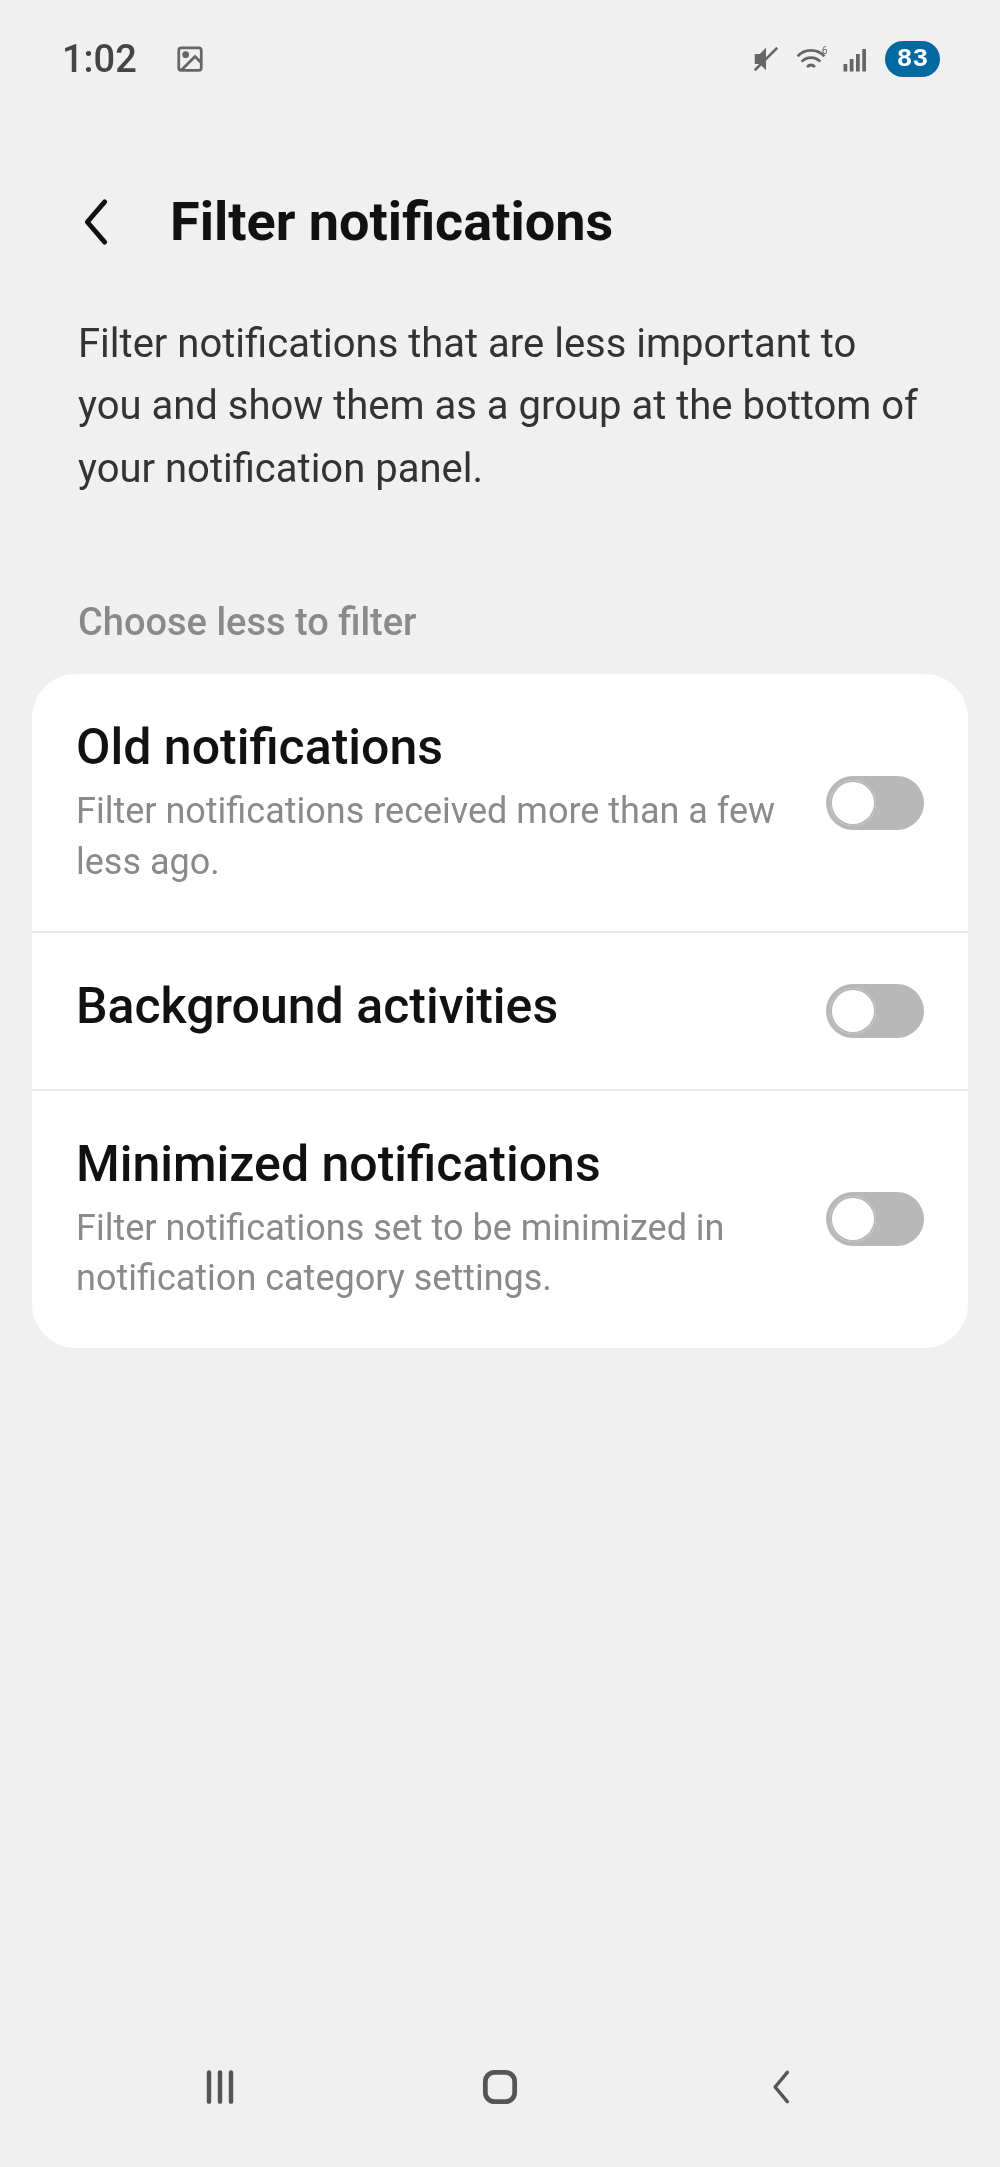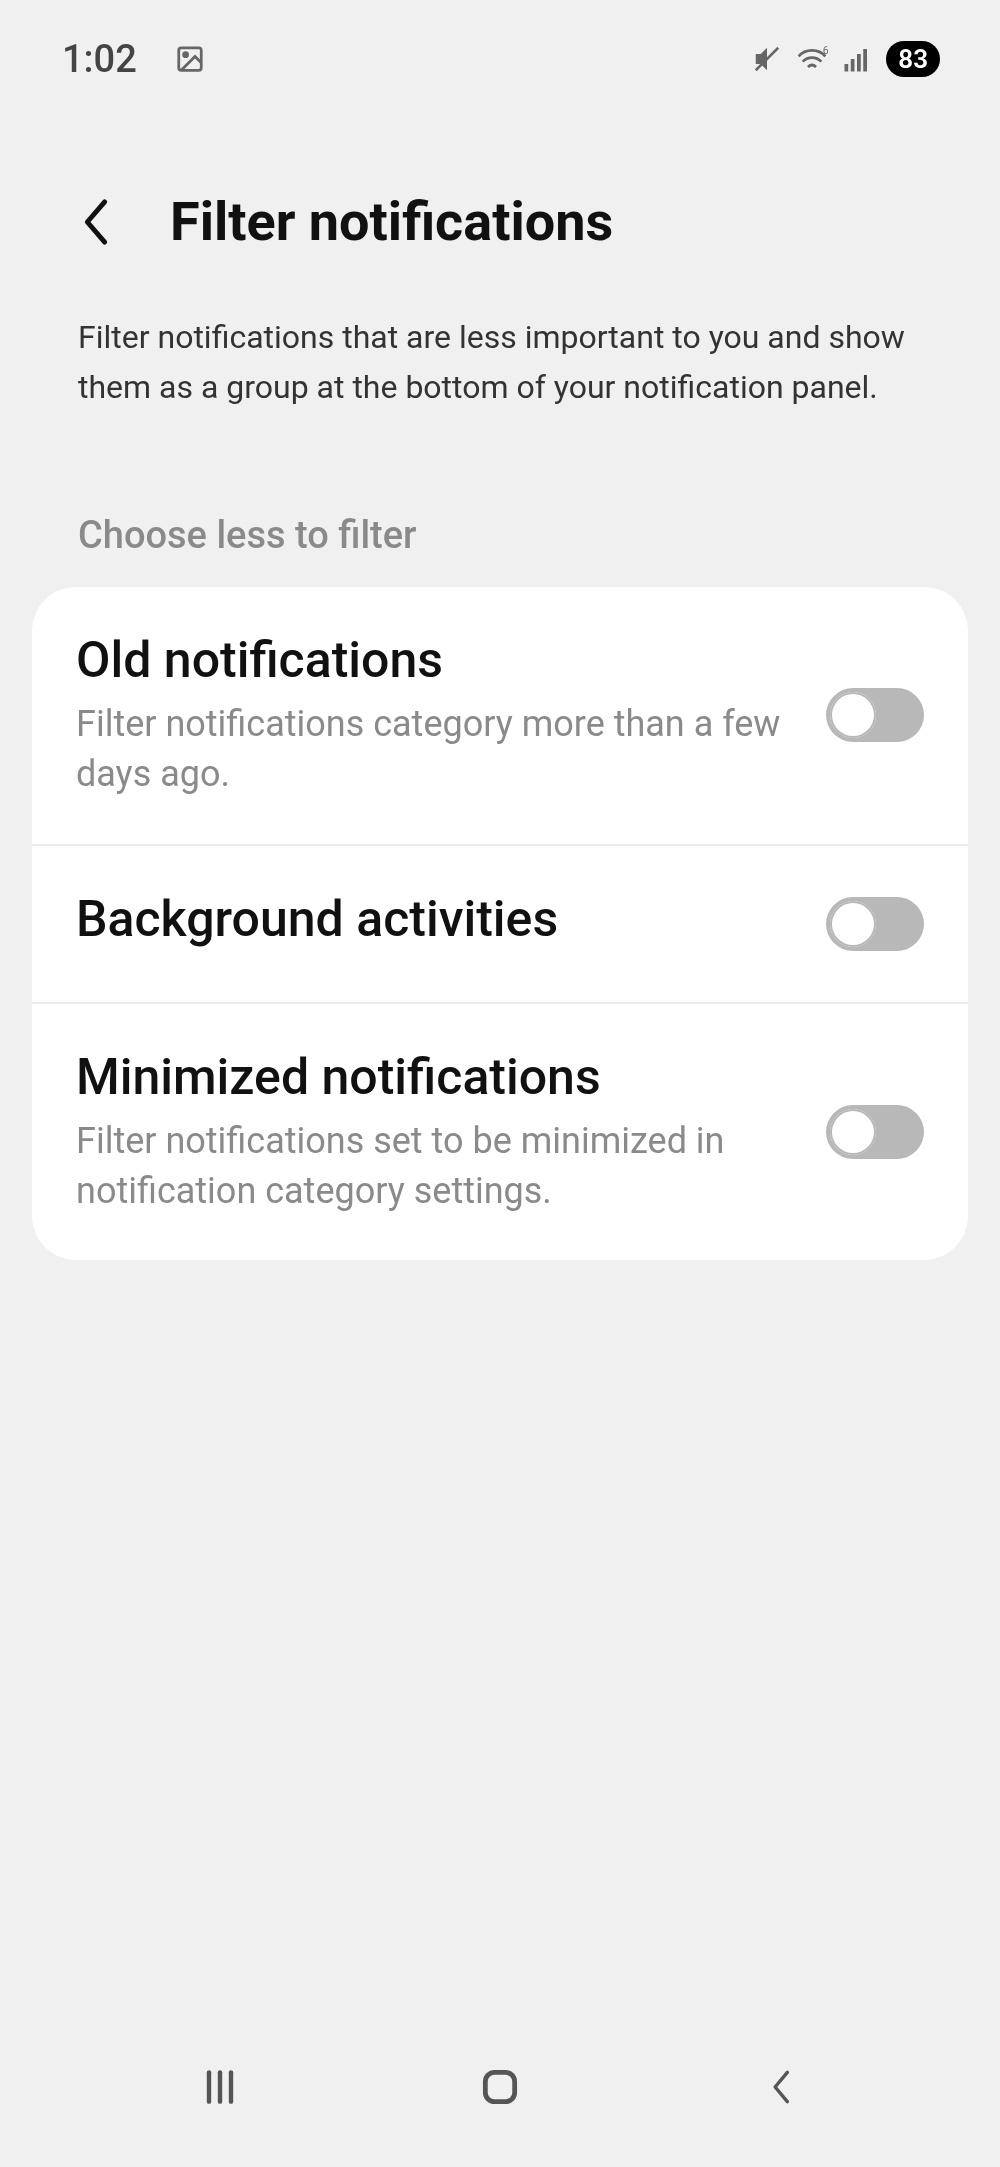--- a/index.html
+++ b/index.html
@@ -29,46 +29,47 @@
     font-size: 38px;
     font-weight: 500;
     color: #444;
   }
   .status-right {
     display: flex;
     align-items: center;
     gap: 14px;
   }
   .battery-pill {
-    background: #000000;
+    background: #0369a1;
     color: #fff;
     border-radius: 18px;
     padding: 3px 12px;
     font-size: 26px;
     font-weight: 600;
+    font-family: Liberation Mono, monospace;
   }
   .ico { display: inline-flex; align-items: center; justify-content: center; }
 
   
   .header {
     display: flex;
     align-items: center;
     padding: 100px 60px 20px 78px;
     gap: 56px;
   }
   .page-title {
     font-size: 54px;
     font-weight: 700;
     color: #111;
   }
 
   
   .description {
     padding: 40px 78px 0 78px;
-    font-size: 32px;
+    font-size: 40px;
     line-height: 1.56;
     color: #333;
   }
 
   
   .section-label {
     padding: 100px 78px 30px 78px;
     font-size: 38px;
     color: #8a8a8a;
     font-weight: 500;
@@ -198,21 +199,21 @@
 
 <p class="description">Filter notifications that are less important to you and show them as a group at the bottom of your notification panel.</p>
 
 <div class="section-label">Choose less to filter</div>
 
 <div class="card">
 
   <div class="row">
     <div class="row-text">
       <div class="row-title">Old notifications</div>
-      <div class="row-sub">Filter notifications category more than a few days ago.</div>
+      <div class="row-sub">Filter notifications received more than a few less ago.</div>
     </div>
     <div class="toggle"></div>
   </div>
 
   <div class="row">
     <div class="row-text">
       <div class="row-title">Background activities</div>
     </div>
     <div class="toggle"></div>
   </div>

